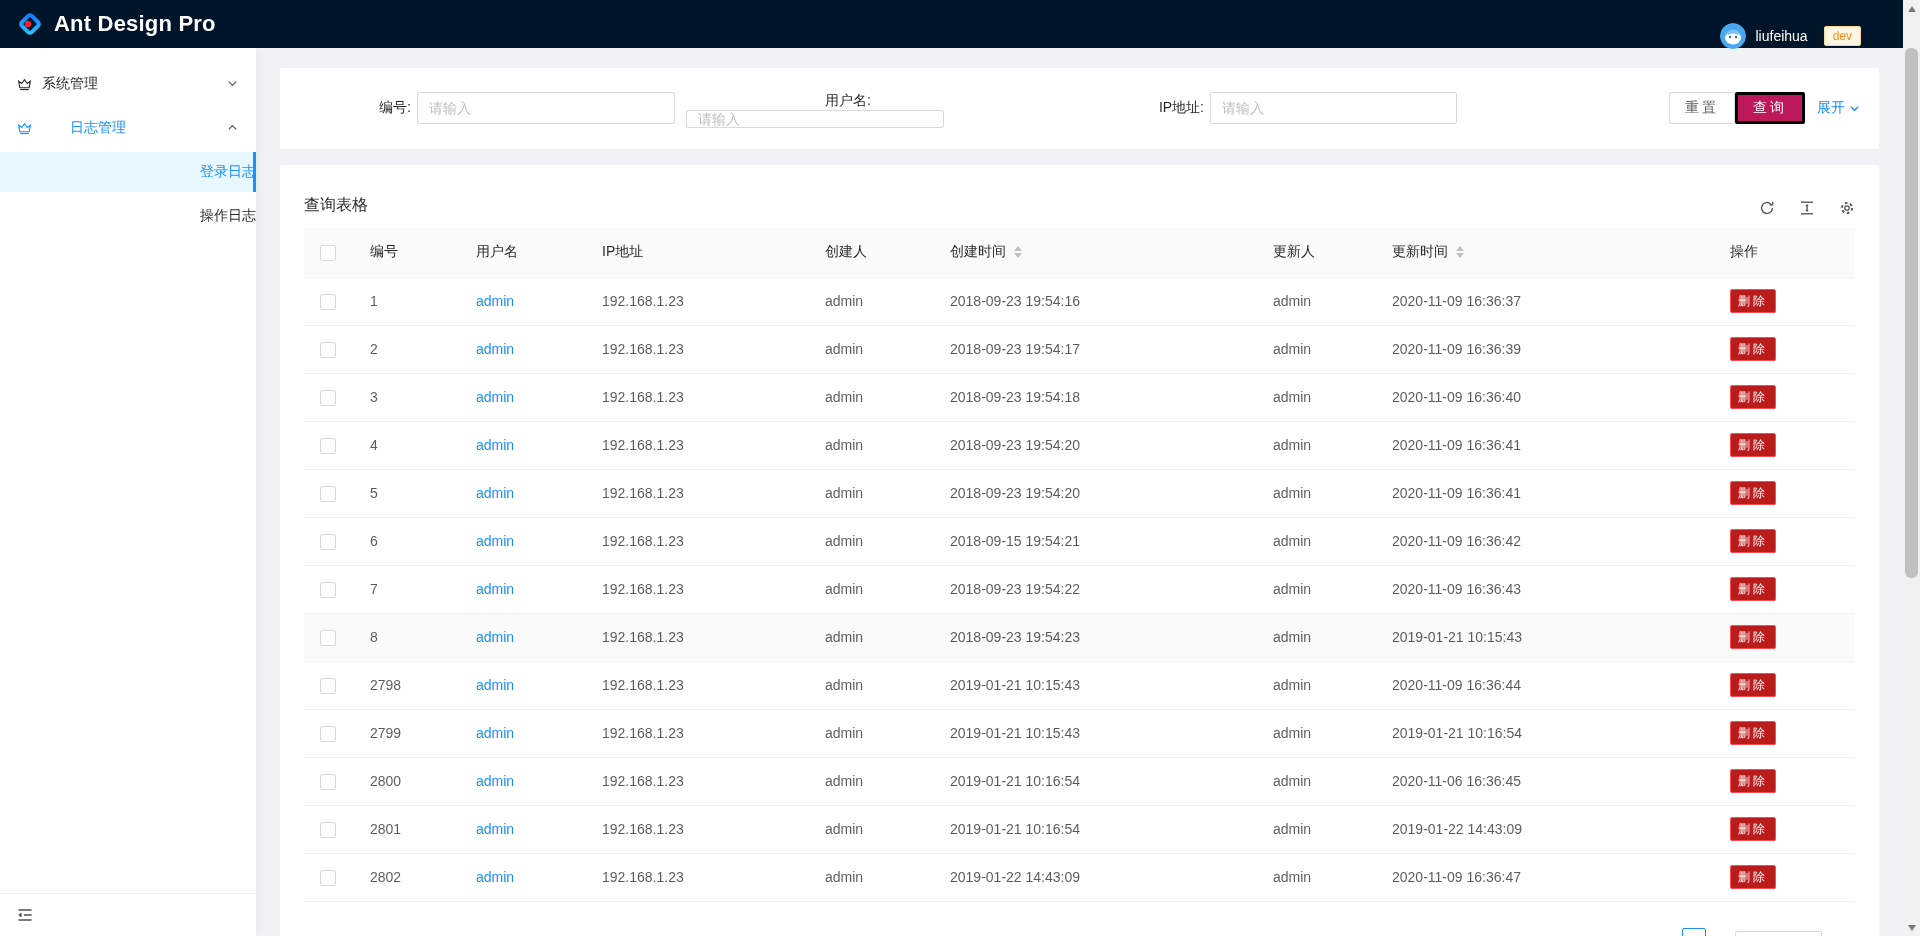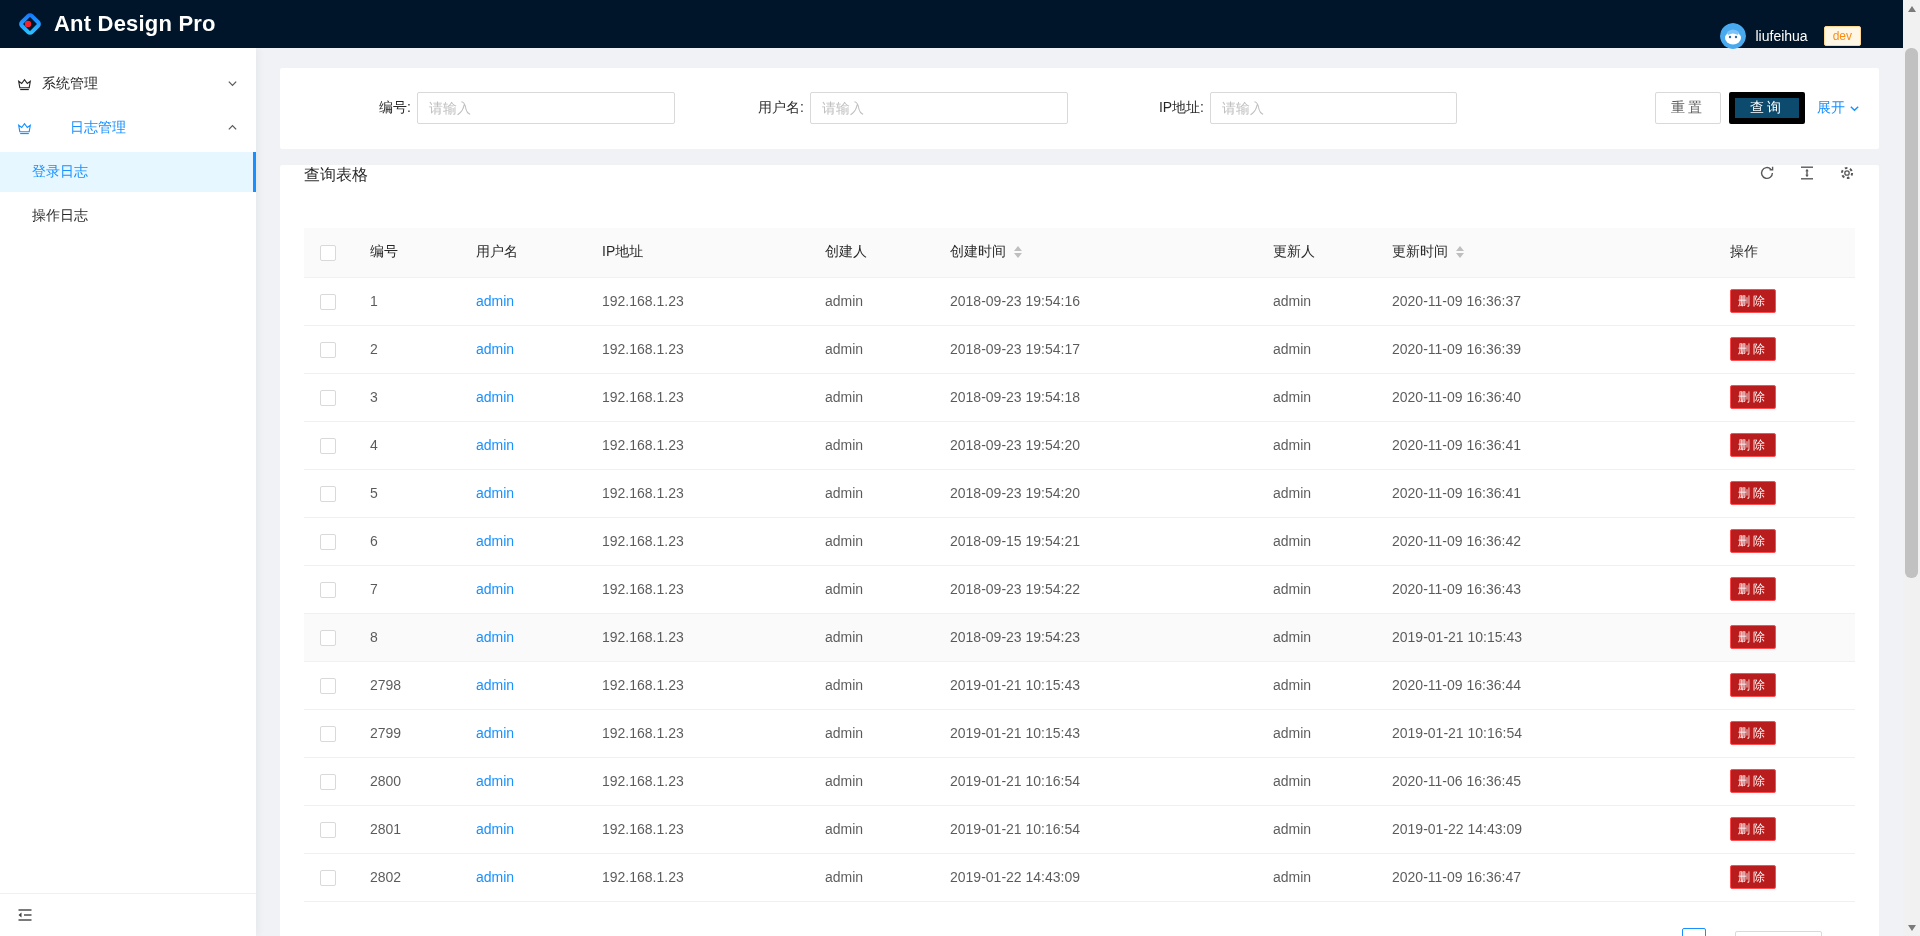--- a/index.html
+++ b/index.html
@@ -32,53 +32,53 @@
     box-shadow:2px 0 8px rgba(29,35,41,.05); z-index:10;
   }
   .menu { padding-top:12px; }
   .menu-item {
     height:40px; margin:4px 0; display:flex; align-items:center;
     padding-left:17px; color:rgba(0,0,0,.85); cursor:pointer; position:relative;
   }
   .menu-item .mi-label { margin-left:10px; }
   .menu-item .chevron { margin-left:auto; margin-right:18px; }
   .menu-item.active-parent { color:#1890ff;gap:28px; }
-  .submenu-item { height:40px; margin:4px 0; display:flex; align-items:center; padding-left:32px; color:rgba(0,0,0,.85); cursor:pointer; position:relative; }
+  .submenu-item { height:40px; margin:4px 0; display:flex; align-items:center; padding-left:32px; color:rgba(0,0,0,.85); cursor:pointer; position:relative;justify-content:flex-end; }
   .submenu-item.selected { background:#e6f7ff; color:#1890ff; }
   .submenu-item.selected::after { content:""; position:absolute; right:0; top:0; bottom:0; width:3px; background:#1890ff; }
   .sider-footer {
     position:absolute; left:0; right:0; bottom:0; height:43px;
     border-top:1px solid #f0f0f0; display:flex; align-items:center; padding-left:17px;
   }
 
   
   .main { position:absolute; left:256px; top:48px; width:1647px; bottom:0; background:#f0f2f5; padding:20px 24px 0; overflow:hidden; }
 
   
   .filter-card { position:relative; background:#fff; border-radius:2px; height:81px; margin-bottom:16px; }
   .form-item { position:absolute; top:24px; height:32px; display:flex; align-items:center; }
-  .fi1 { left:13px; }  .fi2 { left:406px; }  .fi3 { left:806px; }
+  .fi1 { left:13px; }  .fi2 { left:406px;flex-direction:column; }  .fi3 { left:806px; }
   .form-item .lbl { width:124px; text-align:right; padding-right:6px; color:rgba(0,0,0,.85); }
   .form-item input {
     height:32px; border:1px solid #d9d9d9; border-radius:2px; padding:0 11px;
     font-size:14px; color:rgba(0,0,0,.65); outline:none; font-family:inherit;
   }
   .fi1 input, .fi2 input { width:258px; }
   .fi3 input { width:247px; }
   .form-item input::placeholder { color:#bfbfbf; }
   .filter-actions { position:absolute; top:24px; right:19px; height:32px; display:flex; align-items:center; }
   .btn { height:32px; border-radius:2px; font-size:14px; padding:0 15px; cursor:pointer; font-family:inherit; letter-spacing:3px; }
   .btn-default { background:#fff; border:1px solid #d9d9d9; color:rgba(0,0,0,.65); }
-  .btn-primary { background:#0c4a6e; border:6px solid #000000; color:#fff; margin-left:8px; }
+  .btn-primary { background:#be185d; border:3px solid #000000; color:#fff; }
   .expand-link { color:#1890ff; margin-left:12px; display:flex; align-items:center; cursor:pointer; }
   .expand-link svg { margin-left:4px; }
 
   
   .table-card { position:relative; background:#fff; border-radius:2px; height:820px; }
-  .card-toolbar { height:63px; display:flex; align-items:flex-start; padding:0 24px;font-family:Liberation Serif, serif; }
+  .card-toolbar { height:63px; display:flex; align-items:flex-end; padding:12px 24px;font-family:Liberation Serif, serif; }
   .card-title { font-size:16px; font-weight:500; color:rgba(0,0,0,.85); }
   .toolbar-icons { margin-left:auto; display:flex; align-items:center; }
   .tool-icon { width:16px; height:16px; margin-left:24px; color:#595959; cursor:pointer; display:inline-flex; }
 
   table { border-collapse:collapse; table-layout:fixed; width:1551px; margin:0 24px; }
   thead th {
     background:#fafafa; height:49px; border-bottom:1px solid #f0f0f0;
     font-weight:500; color:rgba(0,0,0,.85); text-align:left; padding-left:18px; font-size:14px;
   }
   thead th.cell-checkbox, tbody td.cell-checkbox { padding-left:0; text-align:center; }

